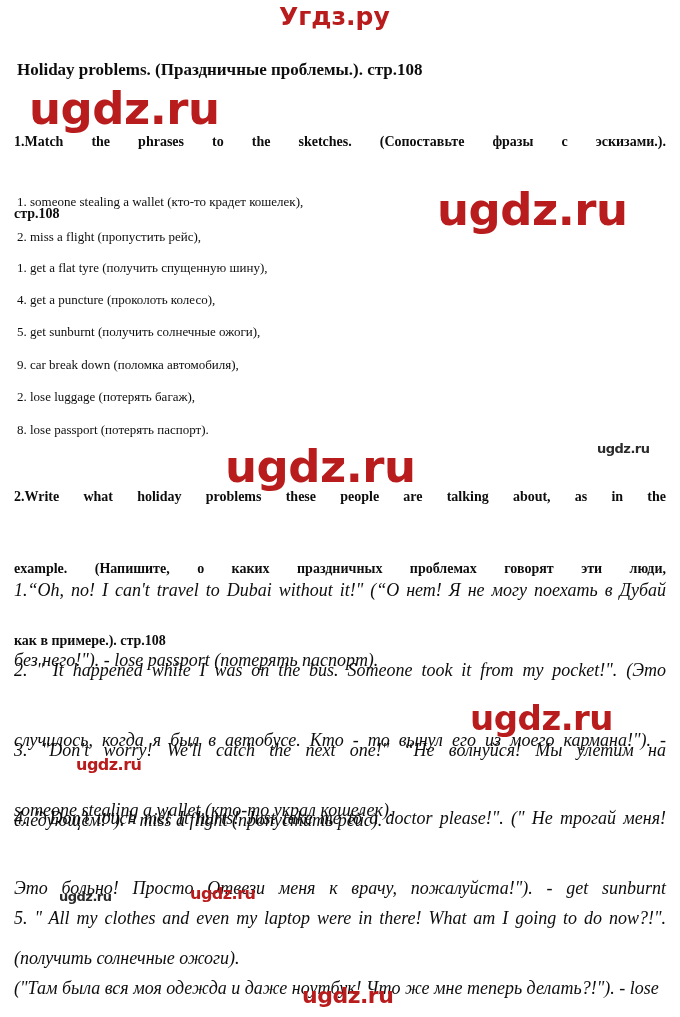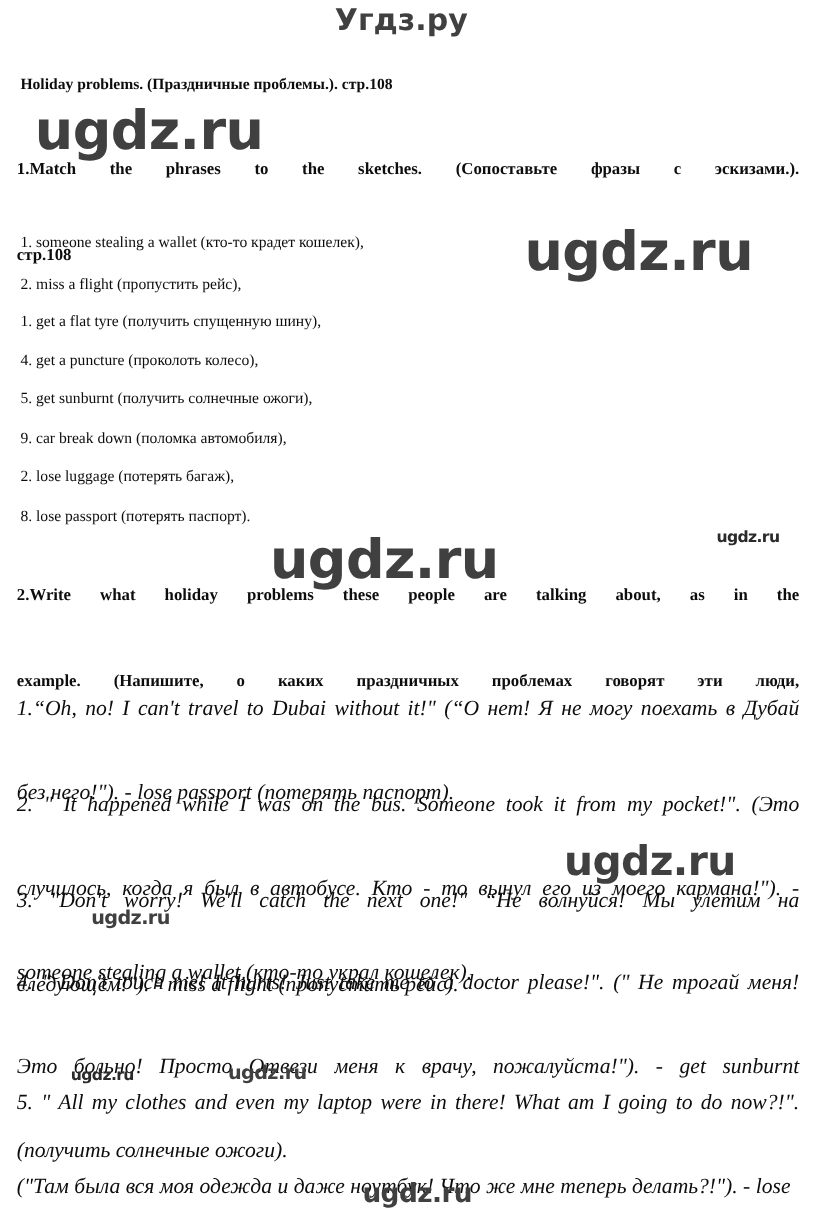--- a/index.html
+++ b/index.html
@@ -22,21 +22,21 @@
   .page {
     position: absolute;
     inset: 0;
     padding: 0;
   }
 
   
   .wm {
     position: absolute;
     font-family: "DejaVu Sans", "Liberation Sans", sans-serif;
-    color: #404040;
+    color: #b91c1c;
     white-space: nowrap;
     z-index: 5;
     pointer-events: none;
     letter-spacing: -0.5px;
   }
   .wm-top {
     font-weight: 700;
     font-size: 25px;
     letter-spacing: 0px;
   }
@@ -59,21 +59,21 @@
   }
   .wm-foot {
     font-weight: 700;
     font-size: 22px;
   }
 
   
   .heading {
     position: absolute;
     font-weight: bold;
-    font-size: 13px;
+    font-size: 17px;
     line-height: 20px;
     white-space: nowrap;
     z-index: 2;
   }
   .task-title {
     position: absolute;
     font-weight: bold;
     font-size: 14px;
     line-height: 36px;
     text-align: justify;
@@ -158,20 +158,21 @@
   <div class="item" style="left:17px; top:258px;">1. get a flat tyre (получить спущенную шину),</div>
   <div class="item" style="left:17px; top:290px;">4. get a puncture (проколоть колесо),</div>
   <div class="item" style="left:17px; top:322px;">5. get sunburnt (получить солнечные ожоги),</div>
   <div class="item" style="left:17px; top:355px;">9. car break down (поломка автомобиля),</div>
   <div class="item" style="left:17px; top:387px;">2. lose luggage (потерять багаж),</div>
   <div class="item" style="left:17px; top:420px;">8. lose passport (потерять паспорт).</div>
 
   <div class="task-title" style="left:14px; top:479px; width:652px;">
     <span class="jline">2.Write what holiday problems these people are talking about, as in the</span>
     <span class="jline">example. (Напишите, о каких праздничных проблемах говорят эти люди,</span>
+    <span class="jline last">как в примере.). стр.108</span>
   </div>
 
   <div class="para" style="left:14px; top:573px; line-height:35px;">
     <span class="jline">1.“Oh, no! I can't travel to Dubai without it!"  (“О нет! Я не могу поехать в Дубай</span>
     <span class="jline last">без него!"). - lose passport (потерять паспорт).</span>
   </div>
 
   <div class="para" style="left:14px; top:653px; line-height:35px;">
     <span class="jline">2. " It happened while I was on the bus. Someone took it from my pocket!". (Это</span>
     <span class="jline">случилось, когда я был в автобусе. Кто - то вынул его из моего кармана!"). -</span>

